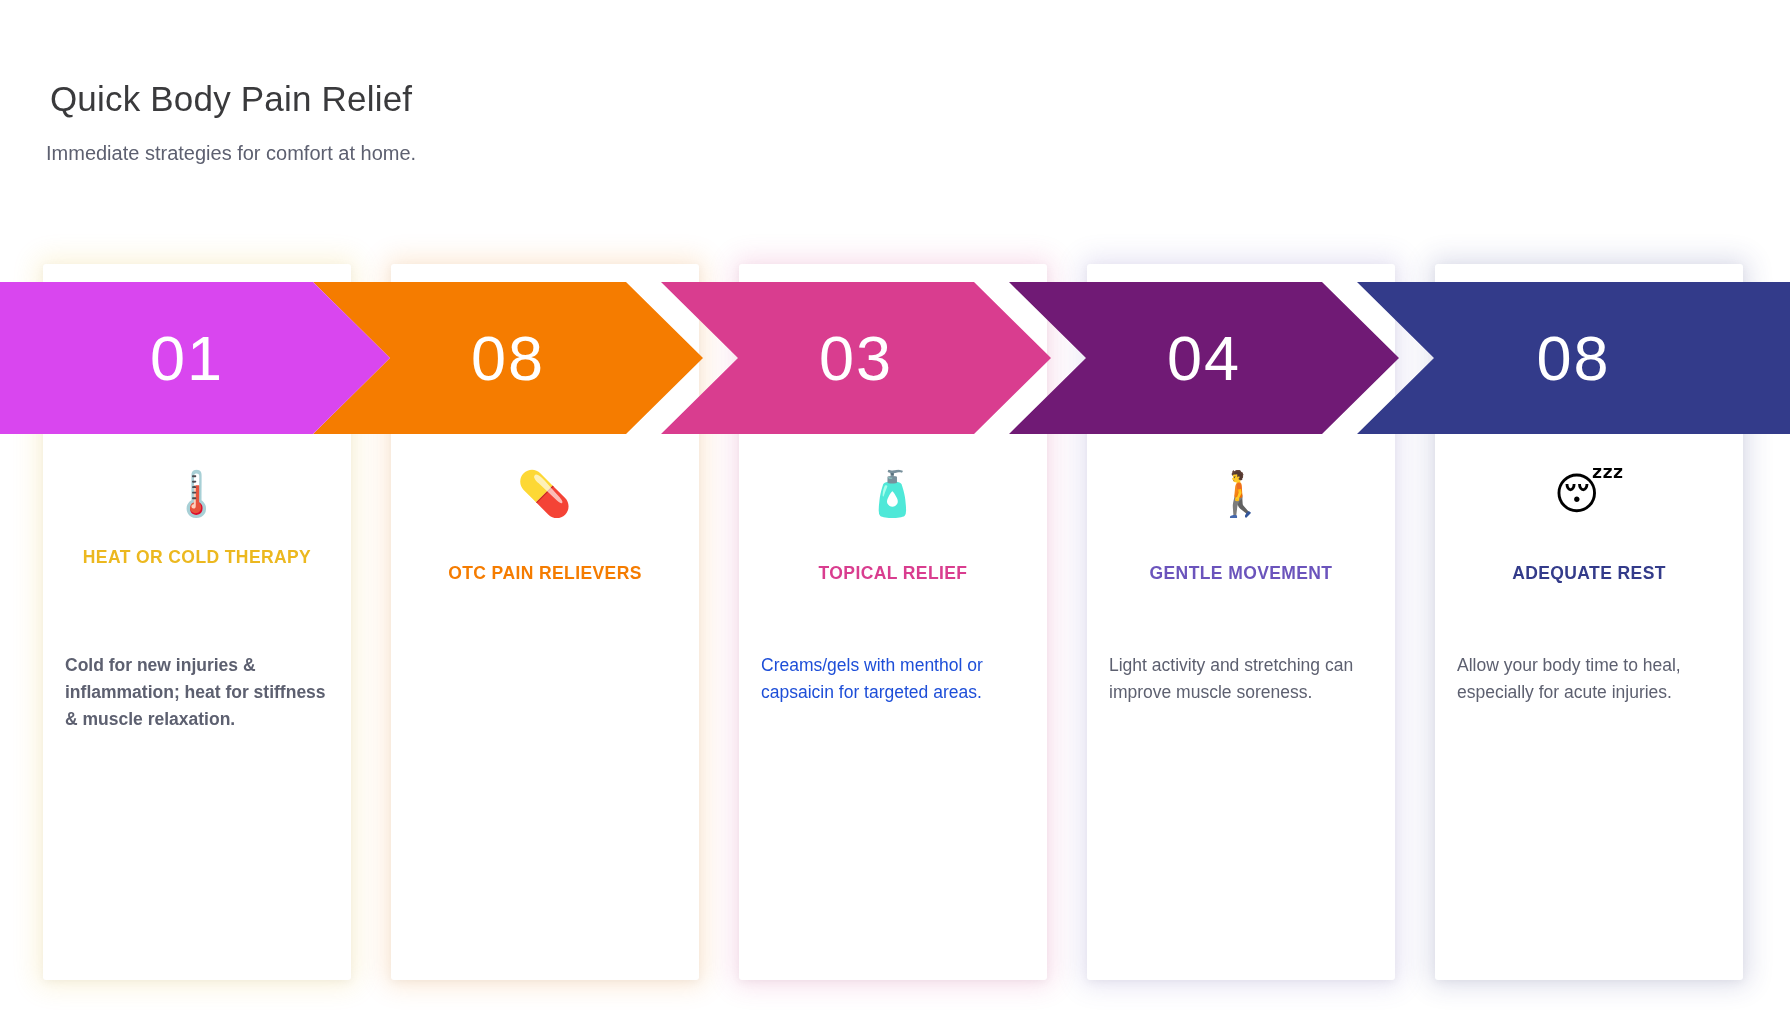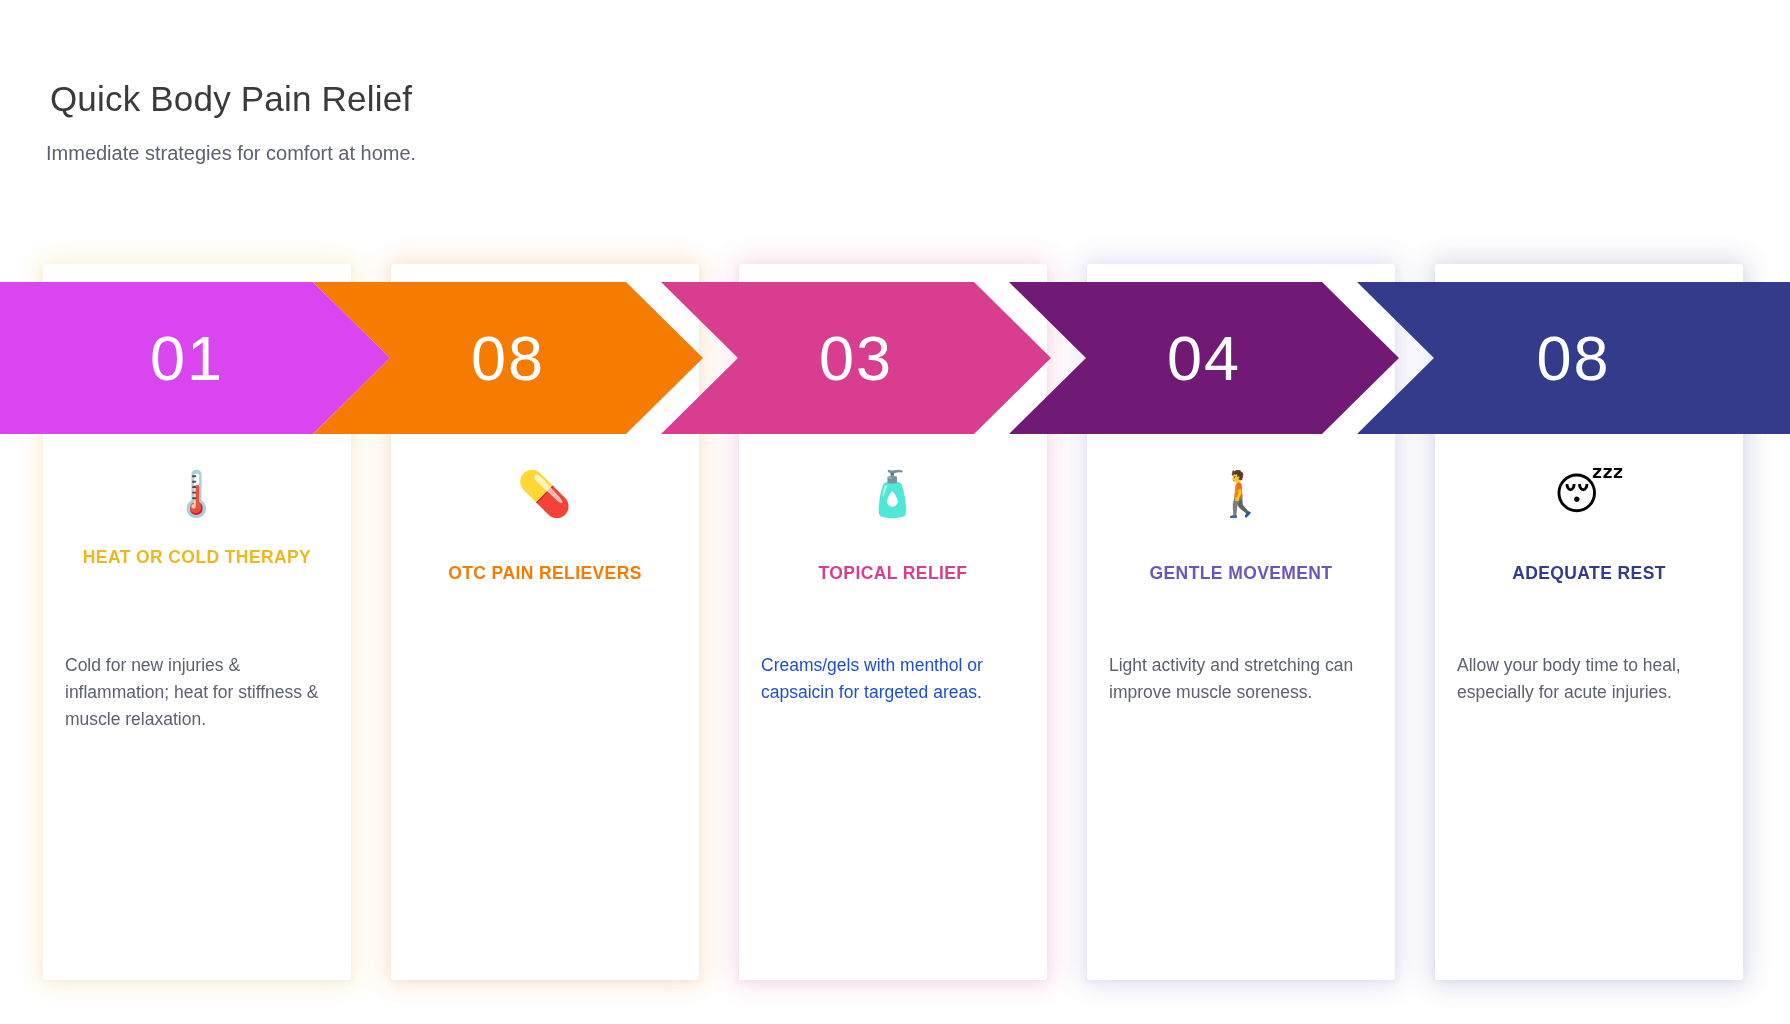--- a/index.html
+++ b/index.html
@@ -35,21 +35,21 @@
   .card-title{
     position:absolute; left:28px; top:296px; width:252px;
     text-align:center; font-size:17.5px; font-weight:bold;
     letter-spacing:.4px; line-height:1.5;
   }
   .card-desc{
     position:absolute; left:22px; top:388px; width:264px;
     text-align:left; font-size:17.5px; color:#5d6070; line-height:1.55;
   }
   .card.c1 .card-title{ top:280px; }
-  .card.c1 .card-desc{ top:388px; }
+  .card.c1 .card-desc{ top:388px;font-weight:bold; }
 
   
   .ribbon{
     position:absolute; left:0; top:282px; width:1790px; height:152px;
     pointer-events:none;
   }
   .chev{
     position:absolute; top:0; height:152px;
   }
   .chev .num{

